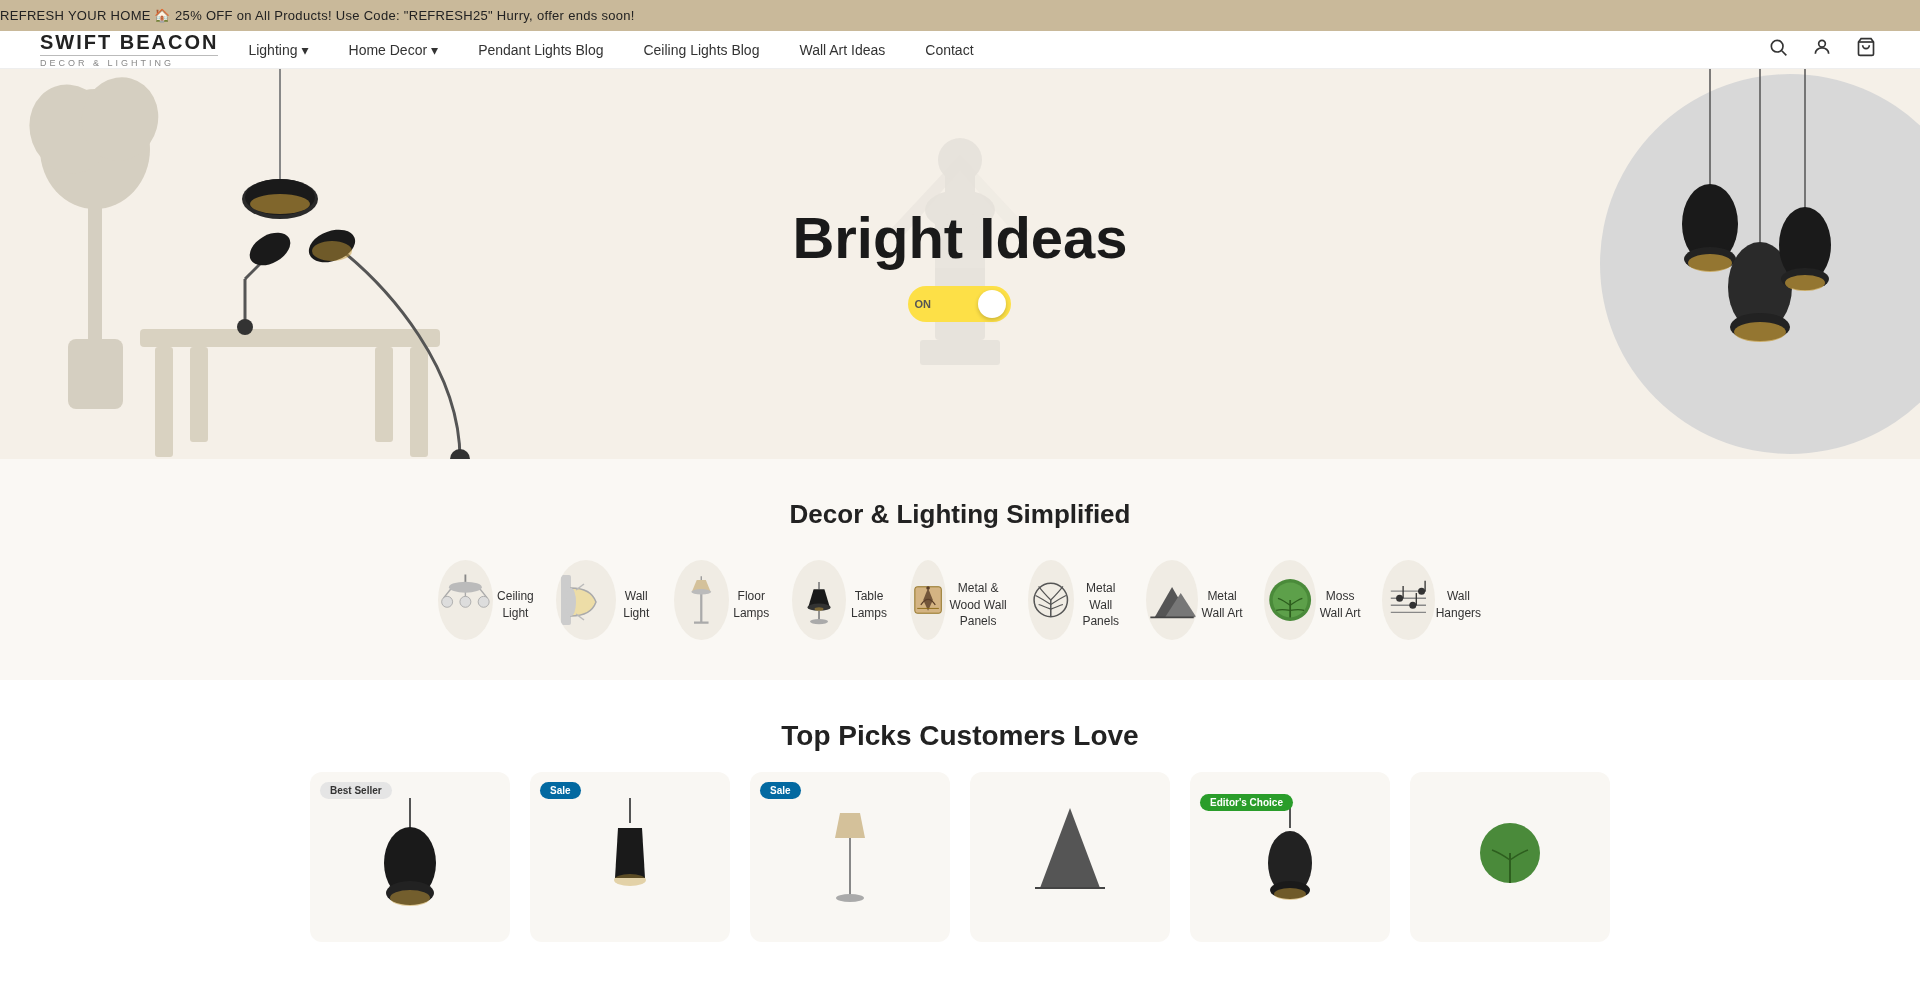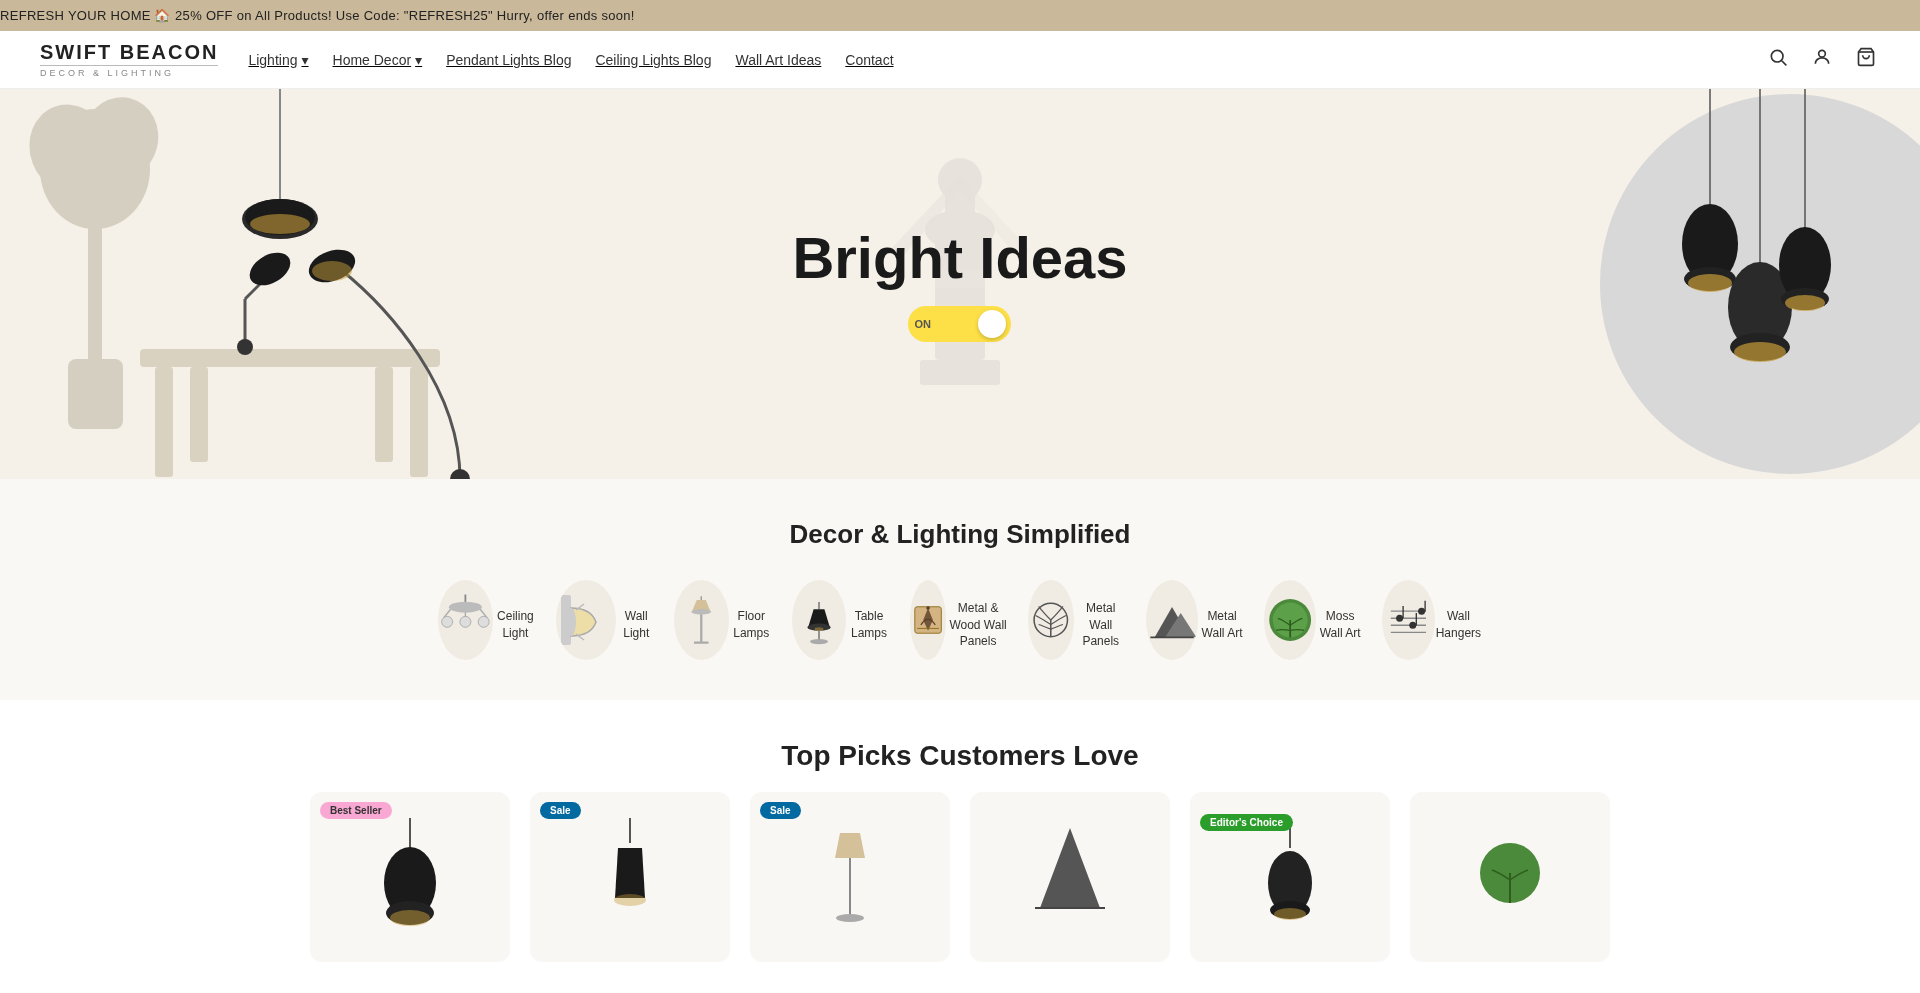--- a/index.html
+++ b/index.html
@@ -12,21 +12,21 @@
       padding: 8px 0;
       font-size: 13px;
       color: #222;
       letter-spacing: 0.3px;
     }
 
     
     .header {
       display: flex;
       align-items: center;
-      padding: 10px 40px;
+      padding: 0 40px;
       background: #fff;
       border-bottom: 1px solid #eee;
       gap: 30px;
     }
     .logo-area {
       display: flex;
       flex-direction: column;
       align-items: flex-start;
       min-width: 160px;
     }
@@ -45,23 +45,22 @@
     }
     .logo-border {
       width: 100%;
       height: 1px;
       background: #bbb;
       margin: 2px 0;
     }
     nav {
       display: flex;
       align-items: center;
-      gap: 24px;
+      gap: 40px;
       flex: 1;
-      text-decoration: underline;
     }
     .nav-item {
       font-size: 14px;
       color: #333;
       cursor: pointer;
       display: flex;
       align-items: center;
       gap: 4px;
       white-space: nowrap;
     }
@@ -244,21 +243,21 @@
     .badge {
       position: absolute;
       top: 10px;
       left: 10px;
       border-radius: 20px;
       padding: 3px 10px;
       font-size: 10px;
       font-weight: 700;
       z-index: 2;
     }
-    .badge-bestseller { background: #f9a8d4; color: #333; }
+    .badge-bestseller { background: #e5e5e5; color: #333; }
     .badge-sale { background: #0369a1; color: #fff; }
     .badge-editors { background: #2a9d2a; color: #fff; margin-top: 12px; }
     .product-img-area {
       width: 100%;
       height: 130px;
       display: flex;
       align-items: center;
       justify-content: center;
       margin-bottom: 8px;
     }

